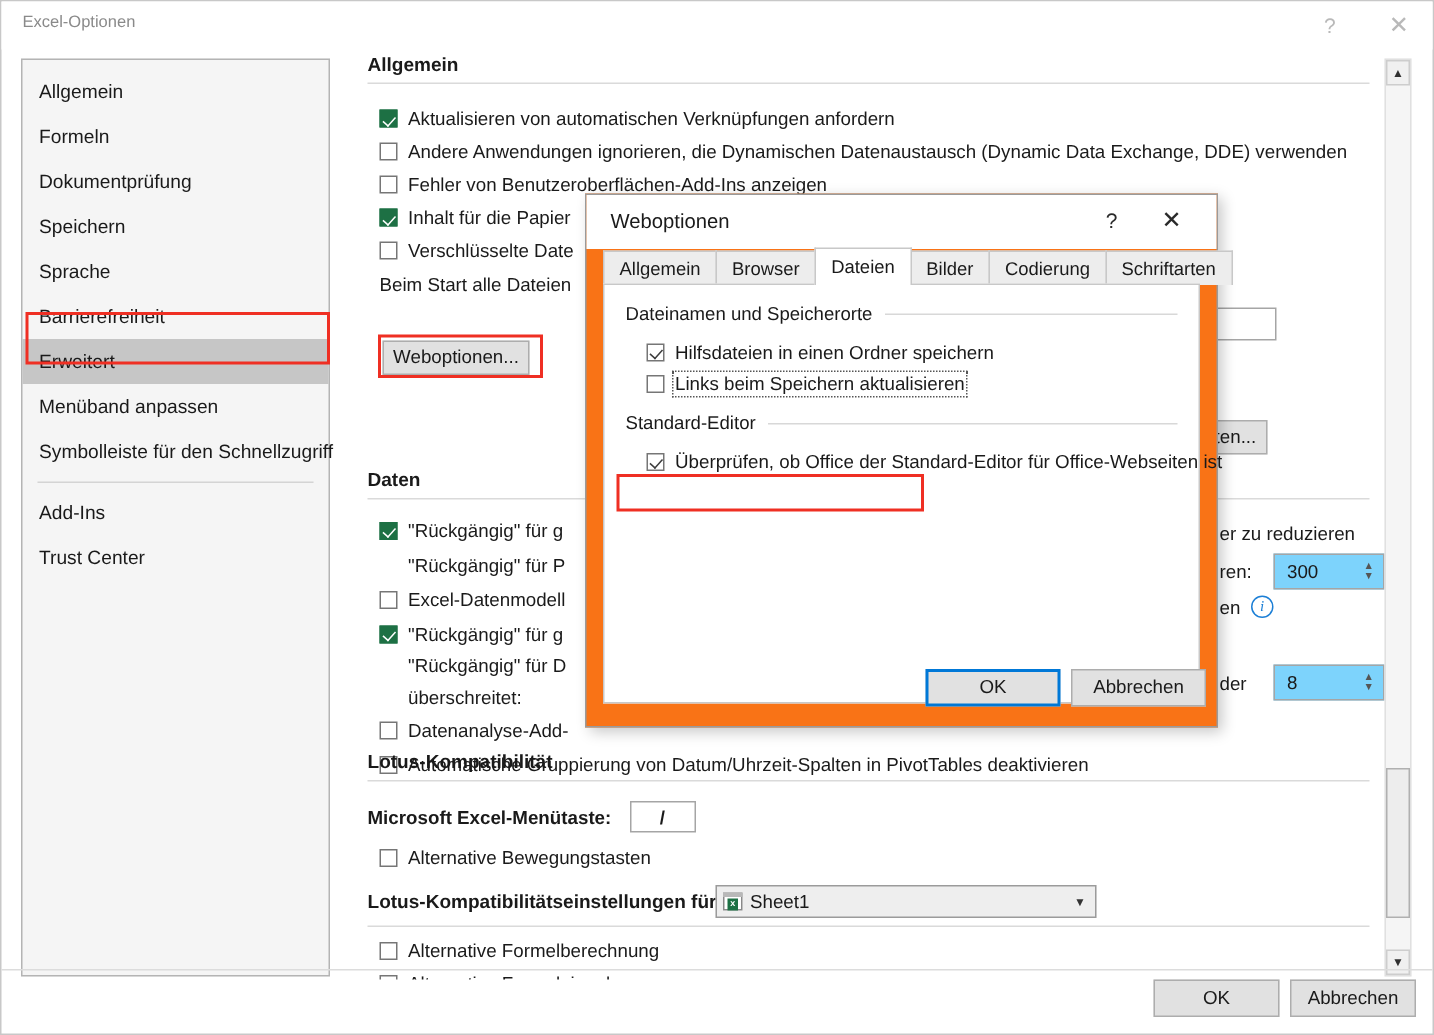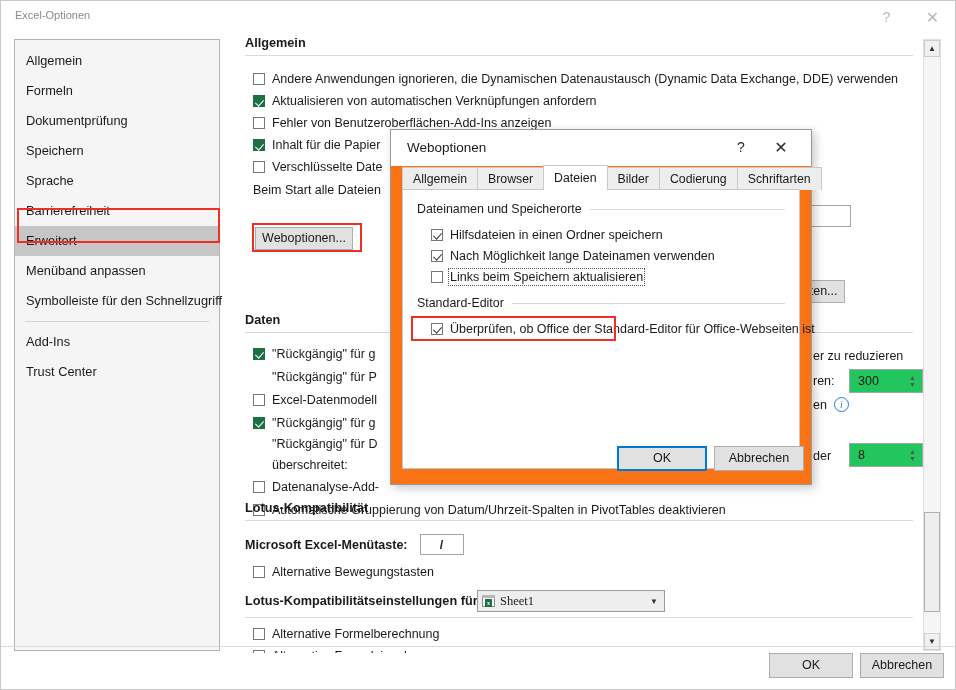--- a/index.html
+++ b/index.html
@@ -91,21 +91,21 @@
   .btn {
     background:#e1e1e1; border:1px solid #adadad;
     font-family:"Liberation Sans", sans-serif; font-size:12.5px;
     color:#1a1a1a; text-align:center;
   }
   .txtbox {
     background:#fff; border:1px solid #a5a5a5; font-size:12.5px;
     color:#1a1a1a; display:flex; align-items:center;
   }
   .spin {
-    width:74px; height:24px; background:#22c55e; border:1px solid #a5a5a5;
+    width:74px; height:24px; background:#7dd3fc; border:1px solid #a5a5a5;
     position:relative; display:flex; align-items:center; padding-left:8px;
     font-size:12.5px;
   }
   .spin .arrows {
     position:absolute; right:6px; top:0; height:100%;
     display:flex; flex-direction:column; justify-content:center;
     align-items:center; color:#555;
   }
   .spin .arrows span { font-size:7px; line-height:7px; }
 
@@ -216,26 +216,26 @@
 
   <div id="main">
 
     <div style="position:absolute;left:12px;top:5px;width:668px;">
       <div class="sec-head" style="height:14px;overflow:hidden;">Allgemein</div>
       <div class="sec-rule"></div>
     </div>
 
     <div style="position:absolute;left:20px;top:37px;">
       <div class="row" style="height:22px;">
-        <span class="cb"></span>
-        <span class="lbl">Andere Anwendungen ignorieren, die Dynamischen Datenaustausch (Dynamic Data Exchange, DDE) verwenden</span>
-      </div>
-      <div class="row" style="height:22px;">
         <span class="cb green"></span>
         <span class="lbl">Aktualisieren von automatischen Verknüpfungen anfordern</span>
+      </div>
+      <div class="row" style="height:22px;">
+        <span class="cb"></span>
+        <span class="lbl">Andere Anwendungen ignorieren, die Dynamischen Datenaustausch (Dynamic Data Exchange, DDE) verwenden</span>
       </div>
       <div class="row" style="height:22px;">
         <span class="cb"></span>
         <span class="lbl">Fehler von Benutzeroberflächen-Add-Ins anzeigen</span>
       </div>
       <div class="row" style="height:22px;">
         <span class="cb green"></span>
         <span class="lbl">Inhalt für die Papier</span>
       </div>
       <div class="row" style="height:22px;">
@@ -328,21 +328,21 @@
     </div>
 
     <div style="position:absolute;left:12px;top:563px;width:668px;">
       <div style="display:flex;align-items:center;">
         <span class="sec-head">Lotus-Kompatibilitätseinstellungen für:</span>
         <span style="flex:1;"></span>
       </div>
       <div class="sec-rule" style="margin-top:9px;"></div>
     </div>
 
-    <div style="position:absolute;left:244px;top:559px;width:188px;height:22px;background:#eeeeee;border:1px solid #9b9b9b;display:flex;align-items:center;padding-left:4px;font-family:Liberation Serif, serif;">
+    <div style="position:absolute;left:244px;top:559px;width:254px;height:22px;background:#eeeeee;border:1px solid #9b9b9b;display:flex;align-items:center;padding-left:4px;">
       <span style="width:14px;height:13px;position:relative;display:inline-block;margin-right:4px;">
         <span style="position:absolute;left:0;top:0;width:13px;height:12px;border:1px solid #8a8a8a;background:#fff;"></span>
         <span style="position:absolute;left:0;top:0;width:13px;height:3px;background:#b8b8b8;"></span>
         <span style="position:absolute;left:3px;top:4px;width:7px;height:8px;background:#1d7044;color:#fff;font-size:6px;line-height:8px;text-align:center;font-weight:bold;">x</span>
       </span>
       <span class="lbl">Sheet1</span>
       <span style="margin-left:auto;margin-right:6px;font-size:8px;color:#333;">▼</span>
     </div>
 
     <div class="row" style="position:absolute;left:20px;top:592px;height:22px;">
@@ -388,24 +388,20 @@
         <div class="grp-head">
           <span>Dateinamen und Speicherorte</span>
           <span class="rule"></span>
         </div>
 
         <div style="padding-left:14px;padding-top:8px;">
           <div class="row" style="height:21px;">
             <span class="cb gray-check"></span>
             <span class="lbl">Hilfsdateien in einen Ordner speichern</span>
           </div>
-          <div class="row" style="height:21px;">
-            <span class="cb gray-check"></span>
-            <span class="lbl">Nach Möglichkeit lange Dateinamen verwenden</span>
-          </div>
           <div class="row" style="height:21px;position:relative;">
             <span class="cb"></span>
             <span class="lbl dotted-focus">Links beim Speichern aktualisieren</span>
           </div>
         </div>
 
         <div class="grp-head" style="margin-top:9px;">
           <span>Standard-Editor</span>
           <span class="rule"></span>
         </div>

